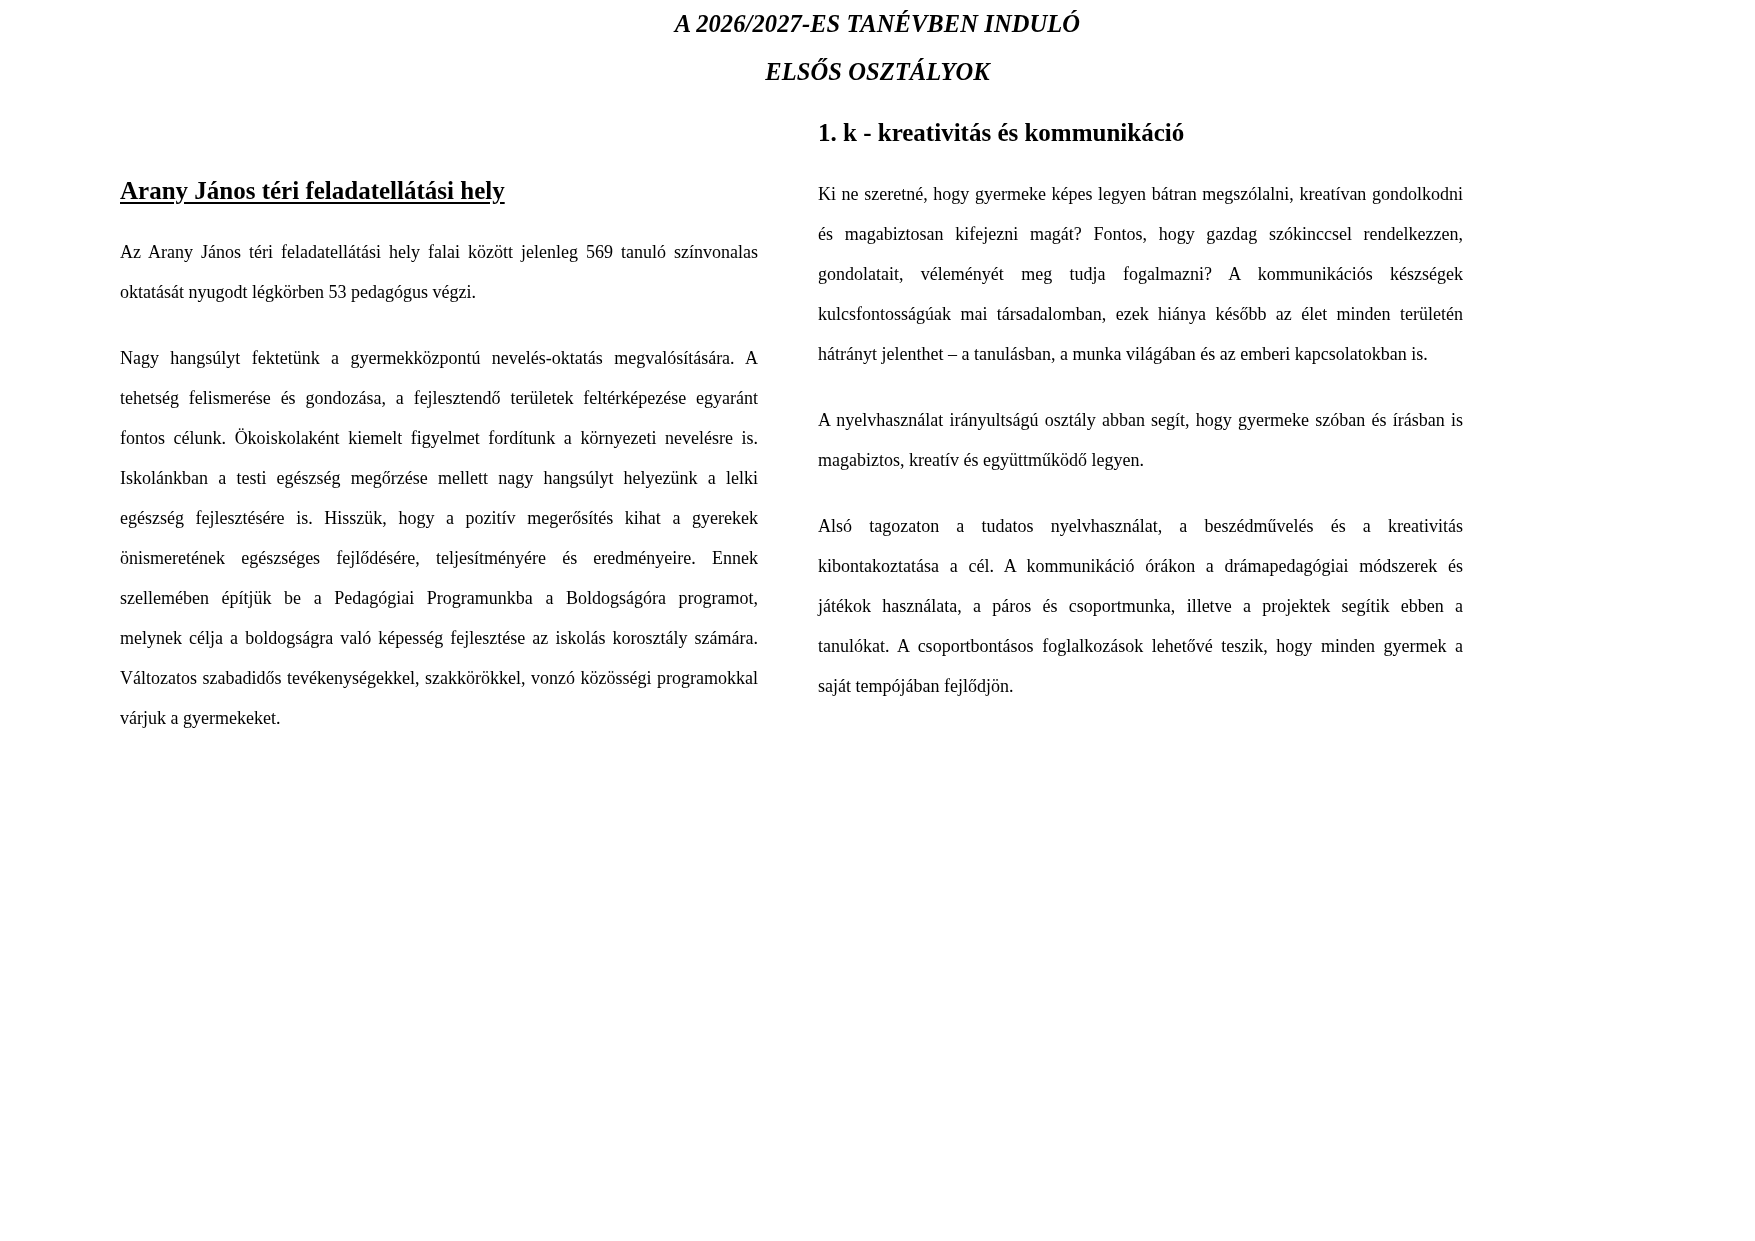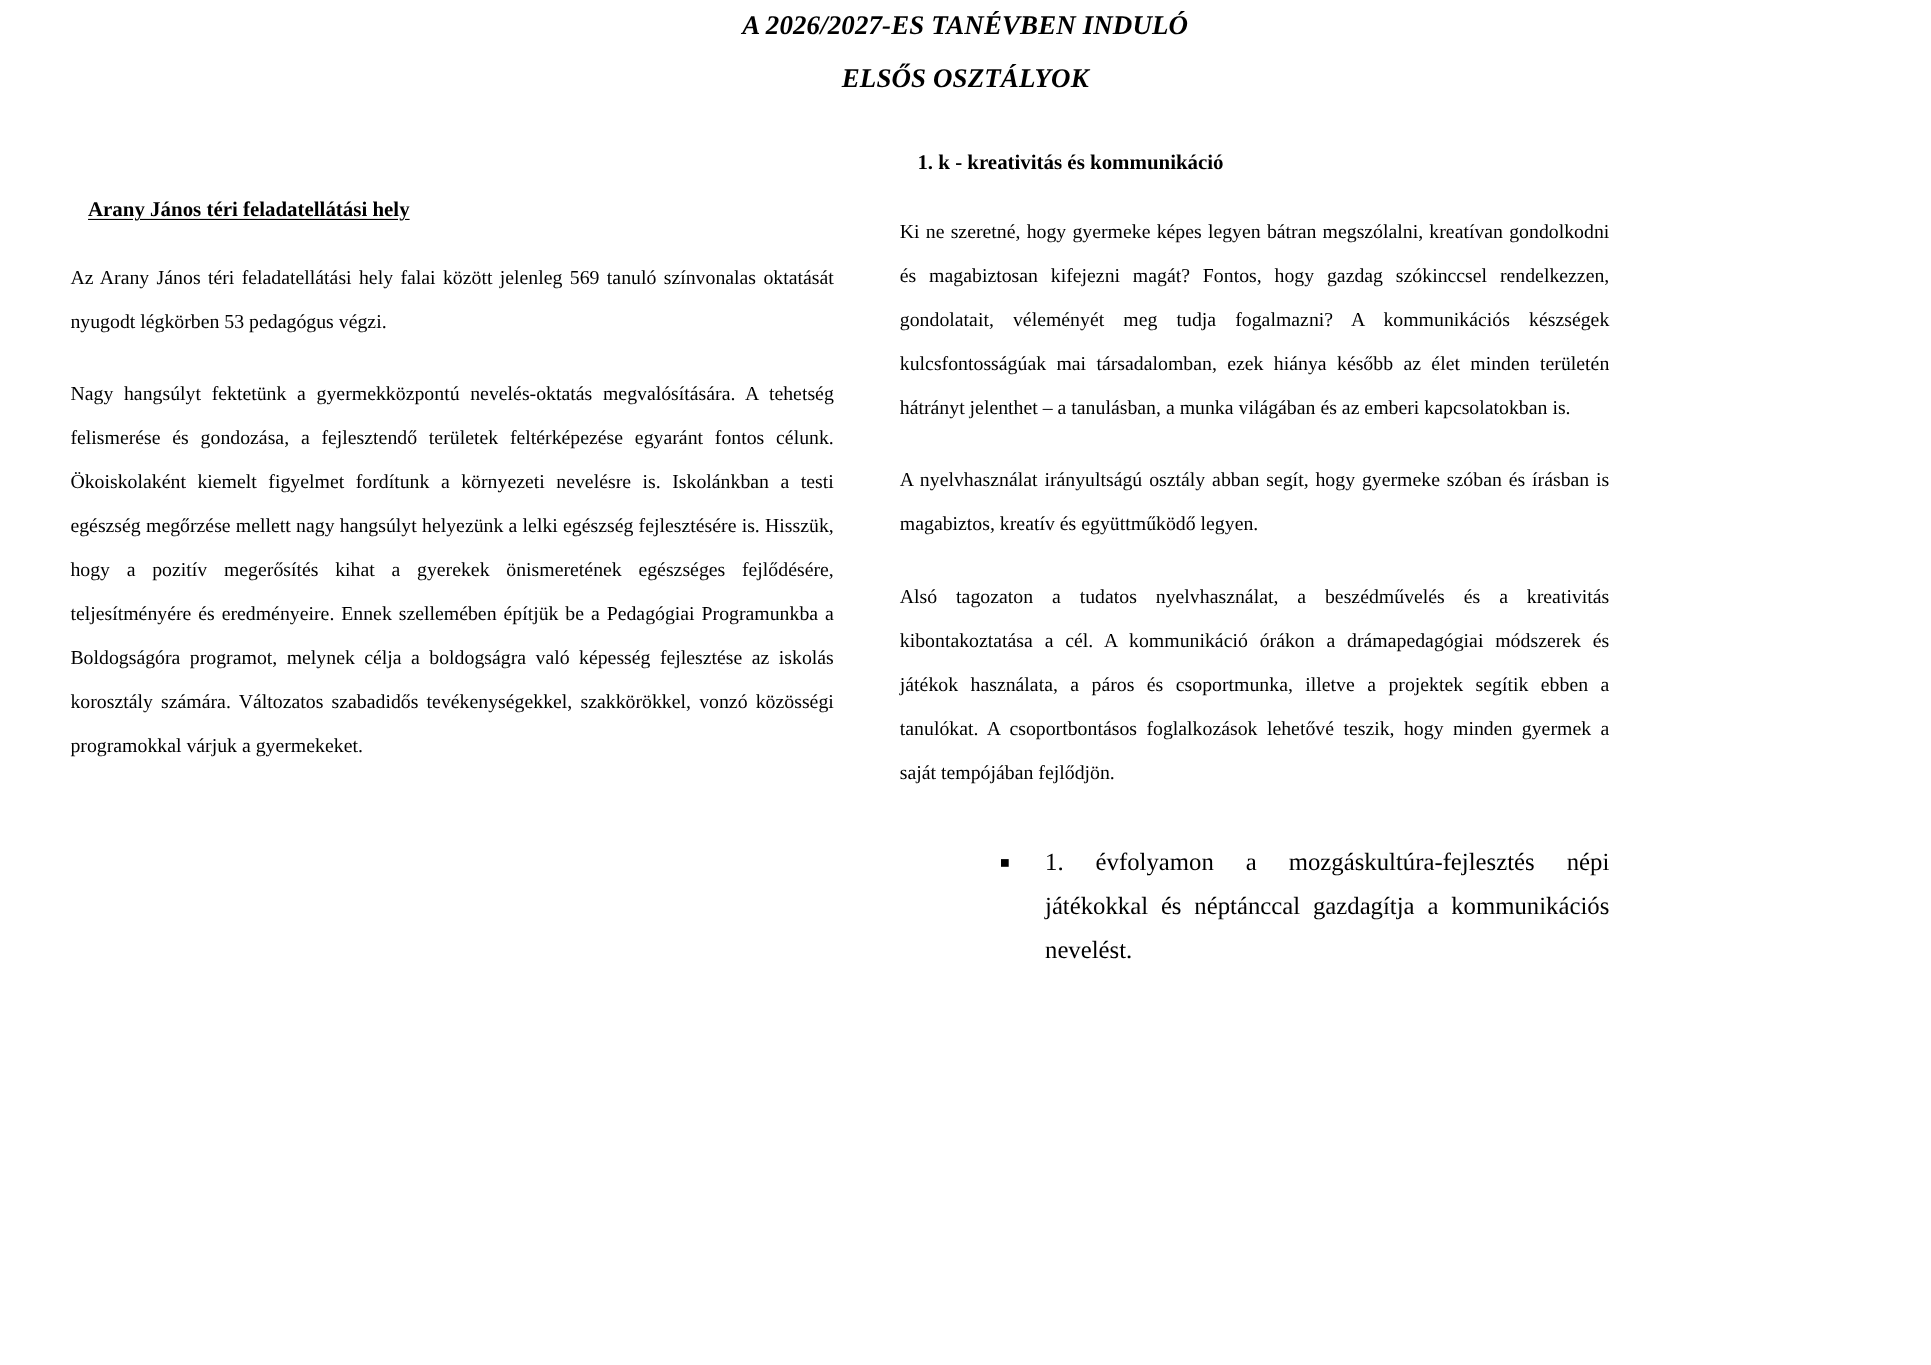--- a/index.html
+++ b/index.html
@@ -34,21 +34,21 @@
     align-items: flex-start;
     gap: 0;
   }
 
   .col {
     box-sizing: border-box;
   }
 
   .col-left {
     width: 818px;
-    padding-left: 64px;
+    padding-left: 120px;
     padding-right: 60px;
   }
 
   .col-right {
     width: 937px;
     padding-left: 0px;
     padding-right: 292px;
   }
 
   
@@ -63,23 +63,23 @@
   }
 
   .doc-title .title-line {
     display: block;
     white-space: nowrap;
   }
 
   
   .section-heading {
     font-weight: bold;
-    font-size: 19px;
+    font-size: 25px;
     line-height: 30px;
-    margin: 16px;
+    margin: 0;
     padding: 0;
   }
 
   .section-heading.underlined {
     text-decoration: underline;
     text-underline-offset: 3px;
   }
 
   .heading-gap-before {
     margin-top: 58px;
@@ -150,23 +150,17 @@
     <div class="col col-right">
 
       <h2 class="section-heading">1. k - kreativitás és kommunikáció</h2>
 
       <p class="body-par">Ki ne szeretné, hogy gyermeke képes legyen bátran megszólalni, kreatívan gondolkodni és magabiztosan kifejezni magát? Fontos, hogy gazdag szókinccsel rendelkezzen, gondolatait, véleményét meg tudja fogalmazni? A kommunikációs készségek kulcsfontosságúak mai társadalomban, ezek hiánya később az élet minden területén hátrányt jelenthet – a tanulásban, a munka világában és az emberi kapcsolatokban is.</p>
 
       <p class="body-par">A nyelvhasználat irányultságú osztály abban segít, hogy gyermeke szóban és írásban is magabiztos, kreatív és együttműködő legyen.</p>
 
       <p class="body-par">Alsó tagozaton a tudatos nyelvhasználat, a beszédművelés és a kreativitás kibontakoztatása a cél. A kommunikáció órákon a drámapedagógiai módszerek és játékok használata, a páros és csoportmunka, illetve a projektek segítik ebben a tanulókat. A csoportbontásos foglalkozások lehetővé teszik, hogy minden gyermek a saját tempójában fejlődjön.</p>
 
-      <ul class="bullet-list">
-        <li>
-          <span class="sq-bullet"></span>
-          <span>1. évfolyamon a mozgáskultúra-fejlesztés népi játékokkal és néptánccal gazdagítja a kommunikációs nevelést.</span>
-        </li>
-      </ul>
 
     </div>
 
   </div>
 </div>
 
 </body></html>

